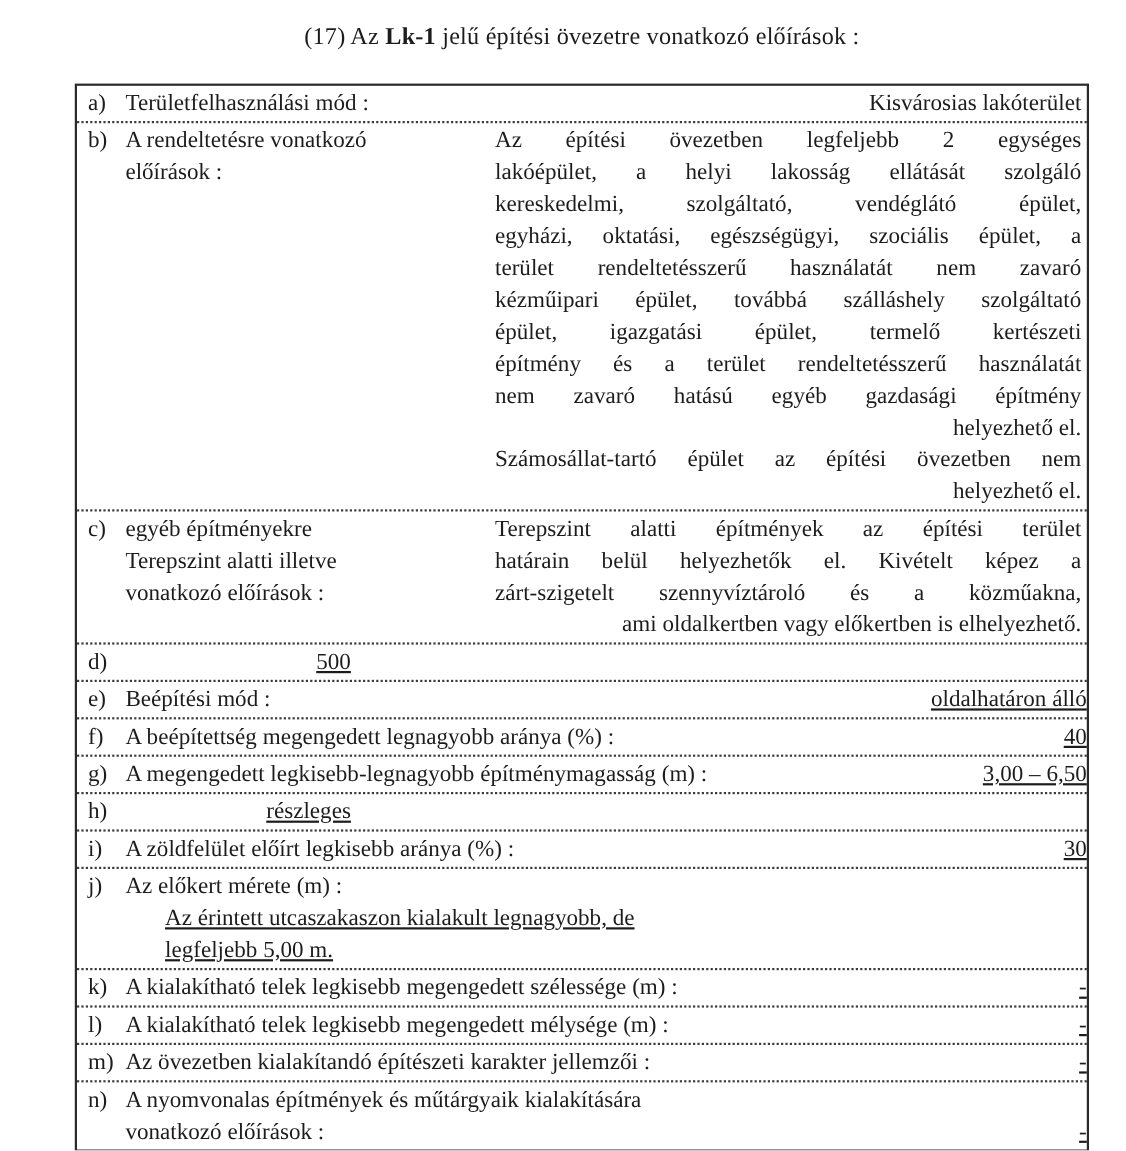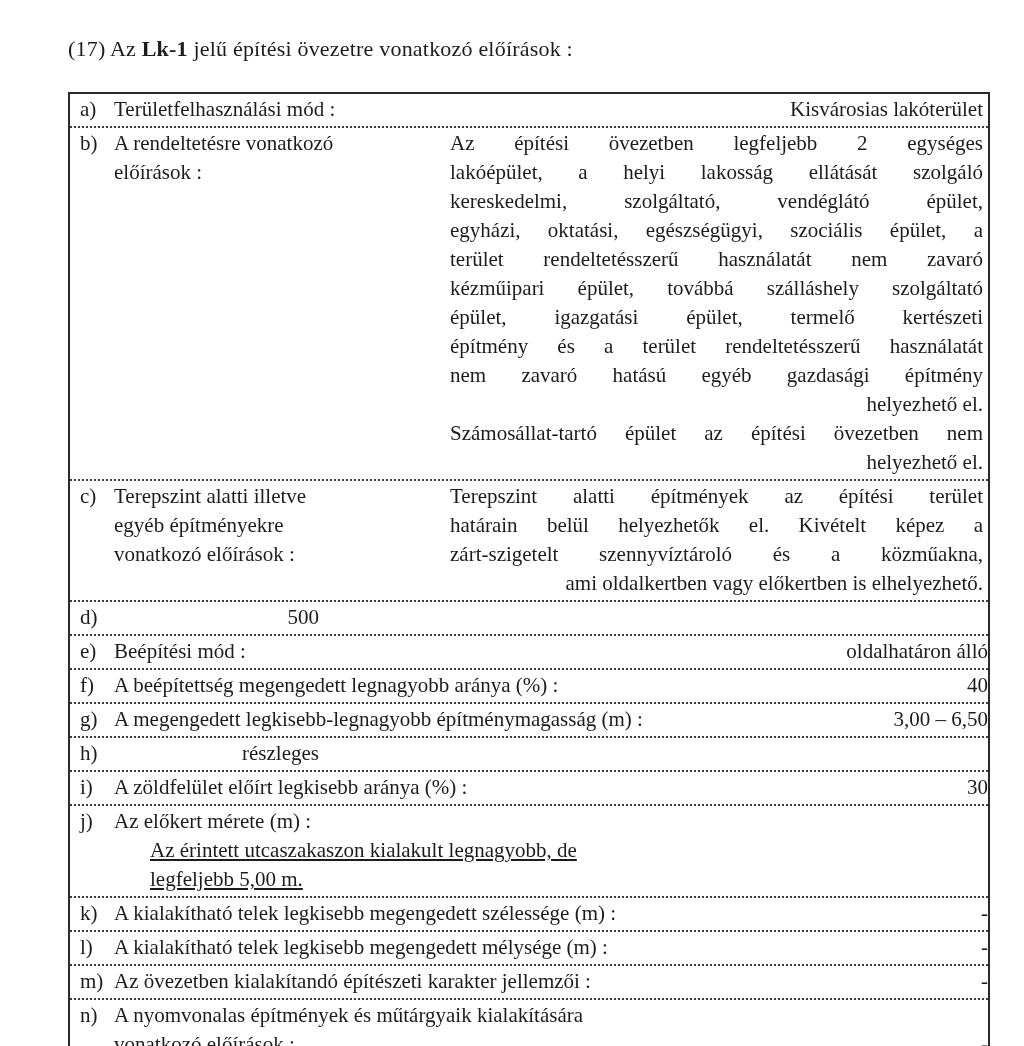--- a/index.html
+++ b/index.html
@@ -14,22 +14,23 @@
     width: 1024px;
     height: 1046px;
     background: #ffffff;
     box-sizing: border-box;
     padding: 18px 34px 0 68px;
     overflow: hidden;
   }
   .doc-title {
     font-size: 22px;
     line-height: 30px;
-    margin: 16px 0 28px 0;
+    margin: 0 0 28px 0;
     letter-spacing: 0.2px;
+    text-align: center;
   }
   .doc-title .bold { font-weight: bold; }
   .reg-table {
     width: 922px;
     border: 2px solid #2a2a2a;
     box-sizing: border-box;
     font-size: 21px;
     line-height: 29px;
   }
   .row {
@@ -56,20 +57,21 @@
   }
   .col-value { box-sizing: border-box; }
   .split .col-value {
     flex: 1;
     padding-right: 5px;
   }
   .kv .col-value {
     flex: none;
     width: 205px;
     text-align: center;
+    text-decoration: underline;
   }
   .kv .col-value.v-bottom {
     display: flex;
     flex-direction: column;
     justify-content: flex-end;
   }
   .vline.fill {
     text-align: justify;
     text-align-last: justify;
   }
@@ -113,22 +115,22 @@
           <div class="vline fill">építmény és a terület rendeltetésszerű használatát</div>
           <div class="vline fill">nem zavaró hatású egyéb gazdasági építmény</div>
           <div class="vline plain">helyezhető el.</div>
           <div class="vline fill">Számosállat-tartó épület az építési övezetben nem</div>
           <div class="vline plain">helyezhető el.</div>
         </div>
       </div>
       <div class="row split">
         <div class="col-letter">c)</div>
         <div class="col-label">
+          <div class="label-line">egyéb építményekre</div>
           <div class="label-line">Terepszint alatti illetve</div>
-          <div class="label-line">egyéb építményekre</div>
           <div class="label-line">vonatkozó előírások :</div>
         </div>
         <div class="col-value">
           <div class="vline fill">Terepszint alatti építmények az építési terület</div>
           <div class="vline fill">határain belül helyezhetők el. Kivételt képez a</div>
           <div class="vline fill">zárt-szigetelt szennyvíztároló és a közműakna,</div>
           <div class="vline plain">ami oldalkertben vagy előkertben is elhelyezhető.</div>
         </div>
       </div>
       <div class="row kv">

